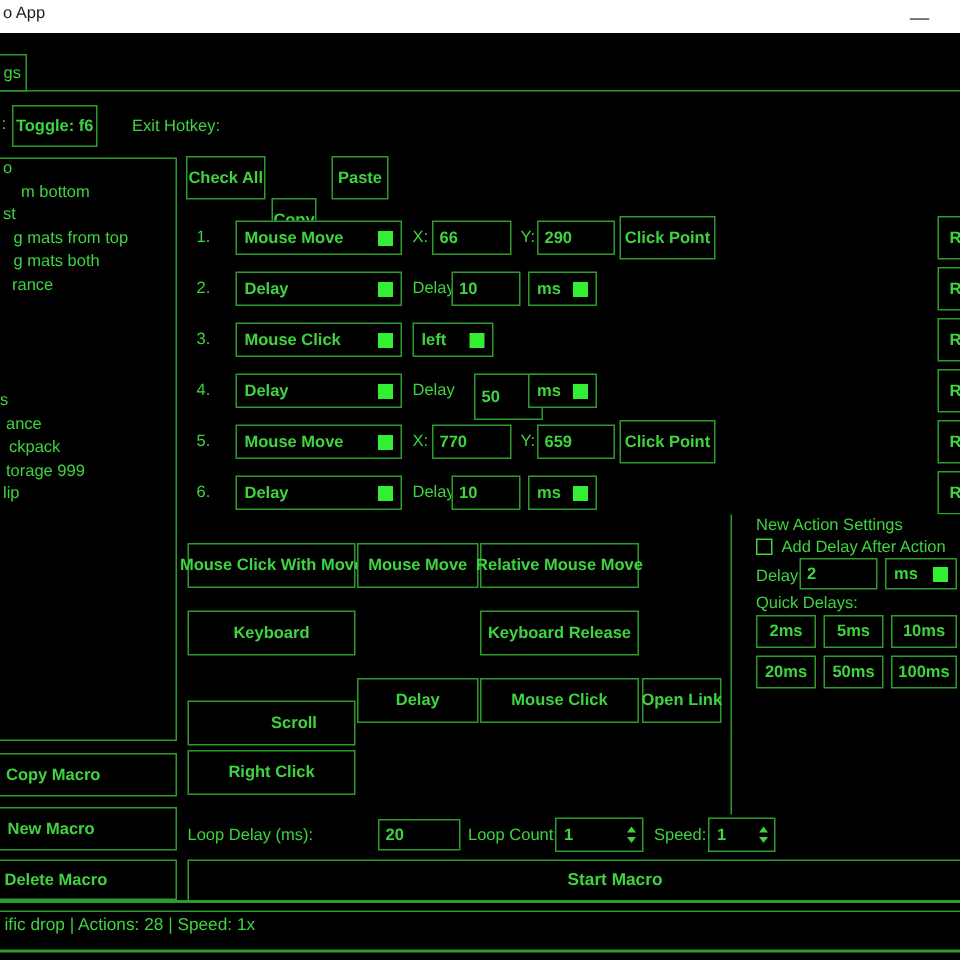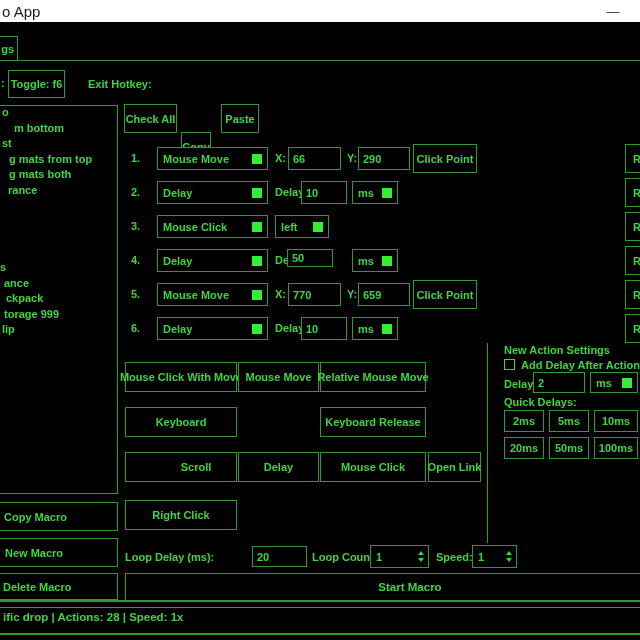--- a/index.html
+++ b/index.html
@@ -4,23 +4,23 @@
 <style>
   :root{
     --g:#2d9b2d; --t:#3fd43f; --b:#33ef33; --bg:#000;
   }
   html,body{margin:0;padding:0;background:#000;}
   body{width:640px;height:640px;overflow:hidden;position:relative;
        font-family:"Liberation Sans","DejaVu Sans",sans-serif;}
   #root{position:absolute;left:0;top:0;width:640px;height:640px;background:var(--bg);overflow:hidden;}
   .abs{position:absolute;}
   .titlebar{left:0;top:0;width:640px;height:22px;background:#ffffff;}
-  .title-text{left:2px;top:3px;font-size:15px;color:#1c1c1c;}
+  .title-text{left:2px;top:3px;font-size:11px;color:#1c1c1c;}
   .min-btn{left:598px;top:0;width:30px;height:22px;display:flex;align-items:center;justify-content:center;color:#333;font-size:13px;}
-  .gtext{color:var(--t);font-size:11px;font-weight:700;white-space:nowrap;}
+  .gtext{color:var(--t);font-size:11px;font-weight:400;white-space:nowrap;}
   .btn{background:#000;border:1px solid var(--g);color:var(--t);font-size:11px;font-weight:600;
        display:flex;align-items:center;justify-content:center;white-space:nowrap;box-sizing:border-box;cursor:default;}
   .btn.leftpad{justify-content:flex-start;}
   .tbox{background:#000;border:1px solid var(--g);color:var(--t);font-size:11px;font-weight:600;
         padding:0 4px;box-sizing:border-box;font-family:"Liberation Sans","DejaVu Sans",sans-serif;outline:none;}
   .dd{background:#000;border:1px solid var(--g);color:var(--t);font-size:11px;font-weight:600;
       display:flex;align-items:center;padding:0 5px;box-sizing:border-box;white-space:nowrap;}
   .dd .sq{width:10px;height:10px;background:var(--b);margin-left:auto;flex:none;}
   .hline{border-top:1px solid var(--g);}
   .hline2{border-top:2px solid var(--g);}
@@ -113,21 +113,21 @@
         <div>left</div>
         <div class="sq"></div>
       </div>
       <div class="abs btn leftpad" style="left: 505px; top: 72px; width: 70px; height: 29px; padding-left: 7px;">Remove</div>
       <div class="abs gtext" style="left: 11px; top: 114px;">4.</div>
       <div class="abs dd" style="left: 37px; top: 109px; width: 111px; height: 23px;">
         <div>Delay</div>
         <div class="sq"></div>
       </div>
       <div class="abs gtext" style="left: 155px; top: 114px;">Delay</div>
-      <input class="abs tbox" readonly="" value="50" style="left: 167px; top: 109px; width: 46px; height: 18px;">
+      <input class="abs tbox" readonly="" value="50" style="left: 196px; top: 109px; width: 46px; height: 31px;">
       <div class="abs dd" style="left: 232px; top: 109px; width: 46px; height: 23px;">
         <div>ms</div>
         <div class="sq"></div>
       </div>
       <div class="abs btn leftpad" style="left: 505px; top: 106px; width: 70px; height: 29px; padding-left: 7px;">Remove</div>
       <div class="abs gtext" style="left: 11px; top: 148px;">5.</div>
       <div class="abs dd" style="left: 37px; top: 143px; width: 111px; height: 23px;">
         <div>Mouse Move</div>
         <div class="sq"></div>
       </div>
@@ -150,21 +150,21 @@
       </div>
       <div class="abs btn leftpad" style="left: 505px; top: 174px; width: 70px; height: 29px; padding-left: 7px;">Remove</div>
     </div>
 
   <div id="palette" class="abs" style="left:125px;top:362px;width:360px;height:170px;">
       <div class="abs btn" style="left: 0px; top: 0px; width: 112px; height: 30px;">Mouse Click With Move</div>
       <div class="abs btn" style="left: 113px; top: 0px; width: 81px; height: 30px;">Mouse Move</div>
       <div class="abs btn" style="left: 0px; top: 45px; width: 112px; height: 30px;">Keyboard</div>
       <div class="abs btn" style="left: 195px; top: 0px; width: 106px; height: 30px;">Relative Mouse Move</div>
       <div class="abs btn" style="left: 195px; top: 45px; width: 106px; height: 30px;">Keyboard Release</div>
-      <div class="abs btn" style="left: 0px; top: 90px; width: 112px; height: 30px; padding-left: 30px;">Scroll</div>
+      <div class="abs btn" style="left: 0px; top: 105px; width: 112px; height: 30px; padding-left: 30px;">Scroll</div>
       <div class="abs btn" style="left: 113px; top: 90px; width: 81px; height: 30px;">Delay</div>
       <div class="abs btn" style="left: 195px; top: 90px; width: 106px; height: 30px;">Mouse Click</div>
       <div class="abs btn" style="left: 303px; top: 90px; width: 53px; height: 30px;">Open Link</div>
       <div class="abs btn" style="left: 0px; top: 138px; width: 112px; height: 30px;">Right Click</div>
     </div>
 
   <div class="abs vline" style="left:487px;top:343px;height:200px;width:0;"></div>
   <div class="abs gtext" style="left:504px;top:344px;">New Action Settings</div>
   <div class="abs chk" style="left:504px;top:359px;"></div>
   <div class="abs gtext" style="left:521px;top:359px;">Add Delay After Action</div>

